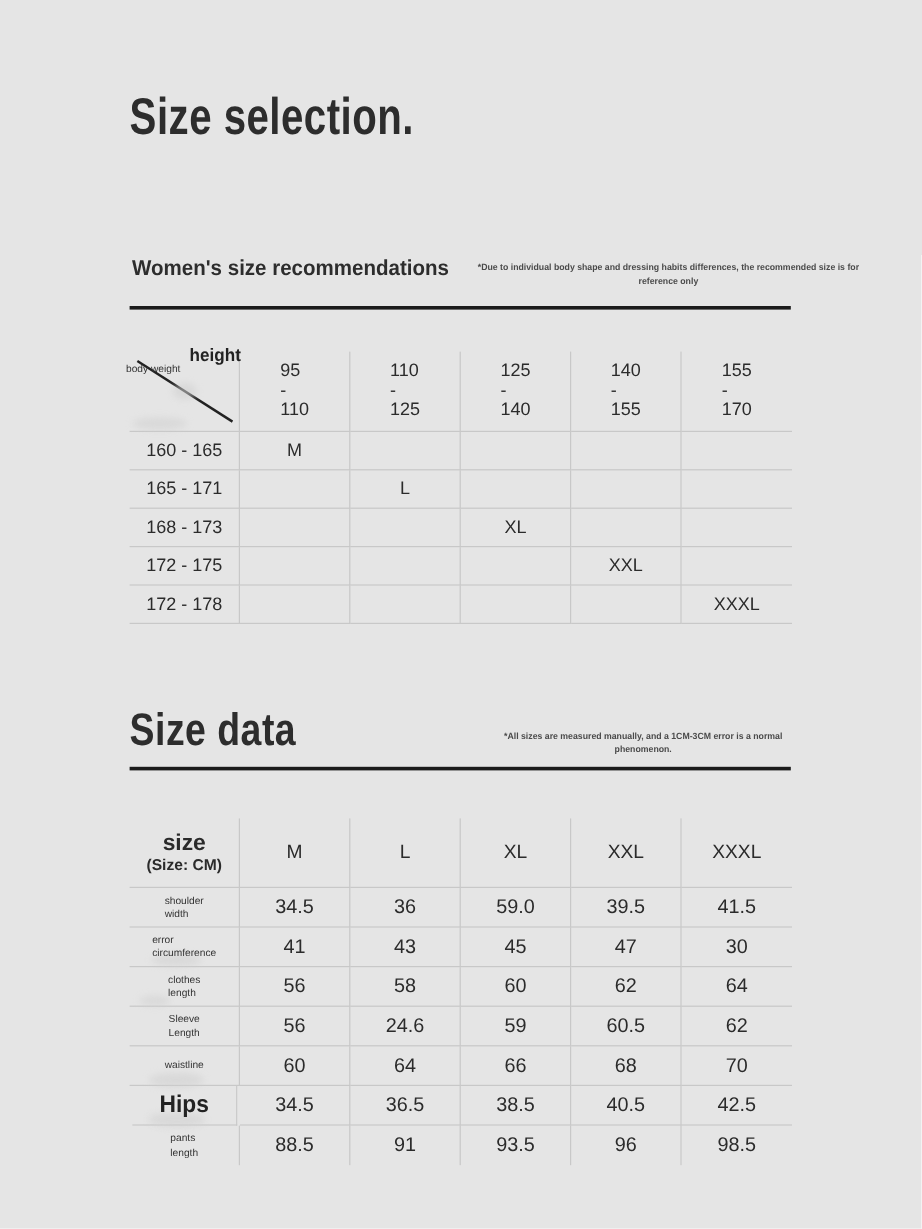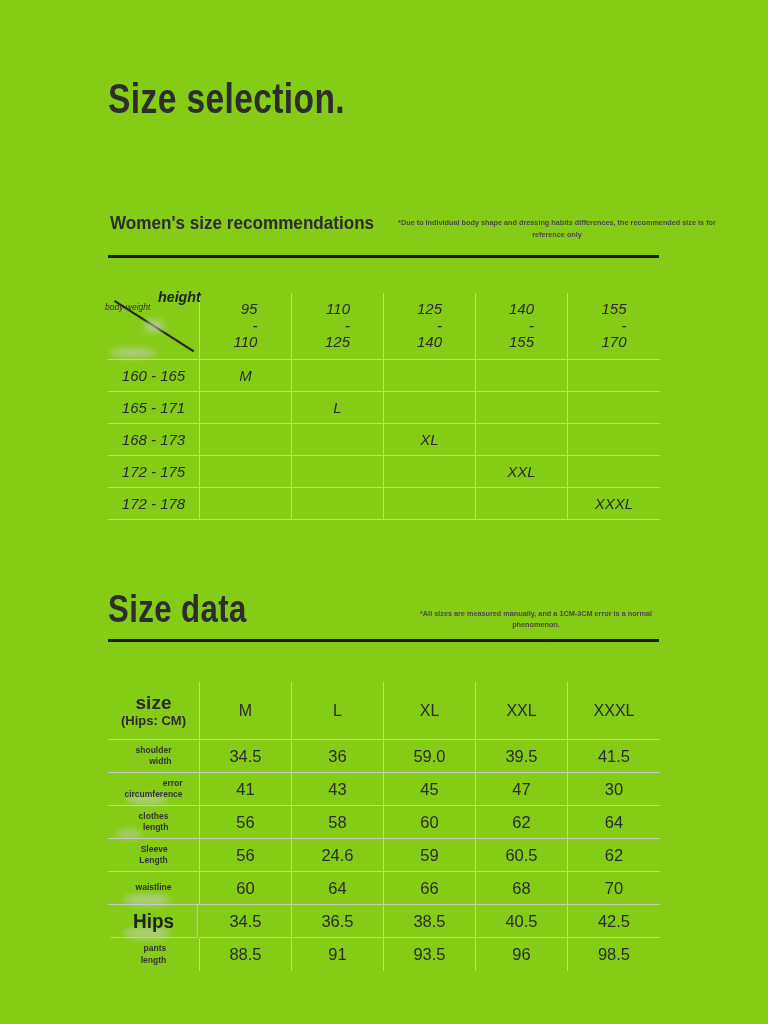--- a/index.html
+++ b/index.html
@@ -5,68 +5,68 @@
   :root{
     --ink:#2b2b2b;
     --head-ink:#2d2d2d;
     --line:#c8c8c8;
     --rule:#1b1b1b;
     --note:#4a4a4a;
   }
   *{margin:0;padding:0;box-sizing:border-box;}
   html,body{background:#ffffff;}
   body{font-family:"Liberation Sans","DejaVu Sans",sans-serif;color:var(--ink);}
-  .page{position:relative;width:768px;height:1024px;background:#84cc16;overflow:hidden;}
+  .page{position:relative;width:768px;height:1024px;background:#e5e5e5;overflow:hidden;}
 
   
   .h1{position:absolute;left:108px;top:74px;font-size:43px;font-weight:700;color:var(--head-ink);
       transform:scaleX(0.78);transform-origin:left top;white-space:nowrap;letter-spacing:0.5px;}
   .h2{position:absolute;left:108px;top:588px;font-size:38px;font-weight:700;color:var(--head-ink);
       transform:scaleX(0.82);transform-origin:left top;white-space:nowrap;letter-spacing:0.5px;}
   .subhead{position:absolute;left:110px;top:213px;font-size:18px;font-weight:700;color:var(--head-ink);
       transform:scaleX(0.95);transform-origin:left top;white-space:nowrap;}
   .note1{position:absolute;left:392px;top:217px;width:330px;font-size:7.5px;line-height:1.6;
       color:var(--note);text-align:center;font-weight:600;transform:scaleX(0.97);}
   .note2{position:absolute;left:400px;top:608px;width:272px;font-size:7.5px;line-height:1.5;
       color:var(--note);text-align:center;font-weight:600;transform:scaleX(0.97);}
   .rule{position:absolute;left:108px;width:551px;height:3px;background:var(--rule);}
   .rule1{top:255px;}
   .rule2{top:639px;}
 
   
   .cell{display:flex;align-items:center;justify-content:center;position:relative;
         border-right:1px solid var(--line);color:var(--ink);}
   .cell.last-col{border-right:none;}
-  .pre{white-space:pre-line;text-align:right;}
+  .pre{white-space:pre-line;text-align:left;}
 
   
   .t1{position:absolute;left:108px;top:293px;width:553px;
       display:grid;grid-template-columns:repeat(6,92px);grid-template-rows:67px repeat(5,32px);}
-  .t1 .cell{border-bottom:1px solid var(--line);font-style:italic;}
+  .t1 .cell{border-bottom:1px solid var(--line);}
   .t1 .weight{font-size:15px;line-height:1.12;}
   .t1 .hrange{font-size:15px;}
   .t1 .sizecell{font-size:15px;}
 
   
   .corner{justify-content:flex-start;align-items:flex-start;}
   .diag{position:absolute;left:7px;top:7px;width:94px;height:2px;background:#222;
         transform:rotate(32.5deg);transform-origin:0 0;}
   .corner-top{position:absolute;top:9px;right:3px;font-size:8.5px;color:#333;}
   .corner-bottom{position:absolute;bottom:5px;left:5px;font-size:15px;font-weight:700;color:#222;
         transform:scaleX(0.95);transform-origin:left bottom;}
 
   
   .t2{position:absolute;left:108px;top:682px;width:553px;
       display:grid;grid-template-columns:repeat(6,92px);grid-template-rows:58px repeat(7,33px);}
   .t2 .cell.hb{border-bottom:1px solid var(--line);}
   .t2 .sizehead{flex-direction:column;line-height:1.15;}
   .t2 .sizehead .sz{font-size:19px;font-weight:700;}
   .t2 .sizehead .unit{font-size:13px;font-weight:700;}
   .t2 .colsize{font-size:16px;}
-  .t2 .mlabel{font-size:8.5px;font-weight:700;line-height:1.3;color:#333;}
+  .t2 .mlabel{font-size:8.5px;font-weight:400;line-height:1.3;color:#333;}
   .t2 .mlabel.big{font-size:20px;font-weight:700;color:#222;transform:scaleX(0.95);}
   .t2 .mval{font-size:16.5px;}
 
   
   .smudge{position:absolute;background:#cfcfcf;opacity:0.55;filter:blur(3px);border-radius:50%;z-index:0;}
   .z{position:relative;z-index:1;}
 </style>
 </head>
 <body>
 
@@ -140,21 +140,21 @@
   </div>
 
   <div class="h2">Size data</div>
   <div class="note2">*All sizes are measured manually, and a 1CM-3CM error is a normal phenomenon.</div>
   <div class="rule rule2"></div>
 
   <div class="t2">
 
     <div class="cell hb sizehead">
       <span class="sz">size</span>
-      <span class="unit">(Hips: CM)</span>
+      <span class="unit">(Size: CM)</span>
     </div>
     <div class="cell hb colsize">M</div>
     <div class="cell hb colsize">L</div>
     <div class="cell hb colsize">XL</div>
     <div class="cell hb colsize">XXL</div>
     <div class="cell hb colsize last-col">XXXL</div>
 
     <div class="cell hb mlabel pre">shoulder
 width</div>
     <div class="cell hb mval">34.5</div>

